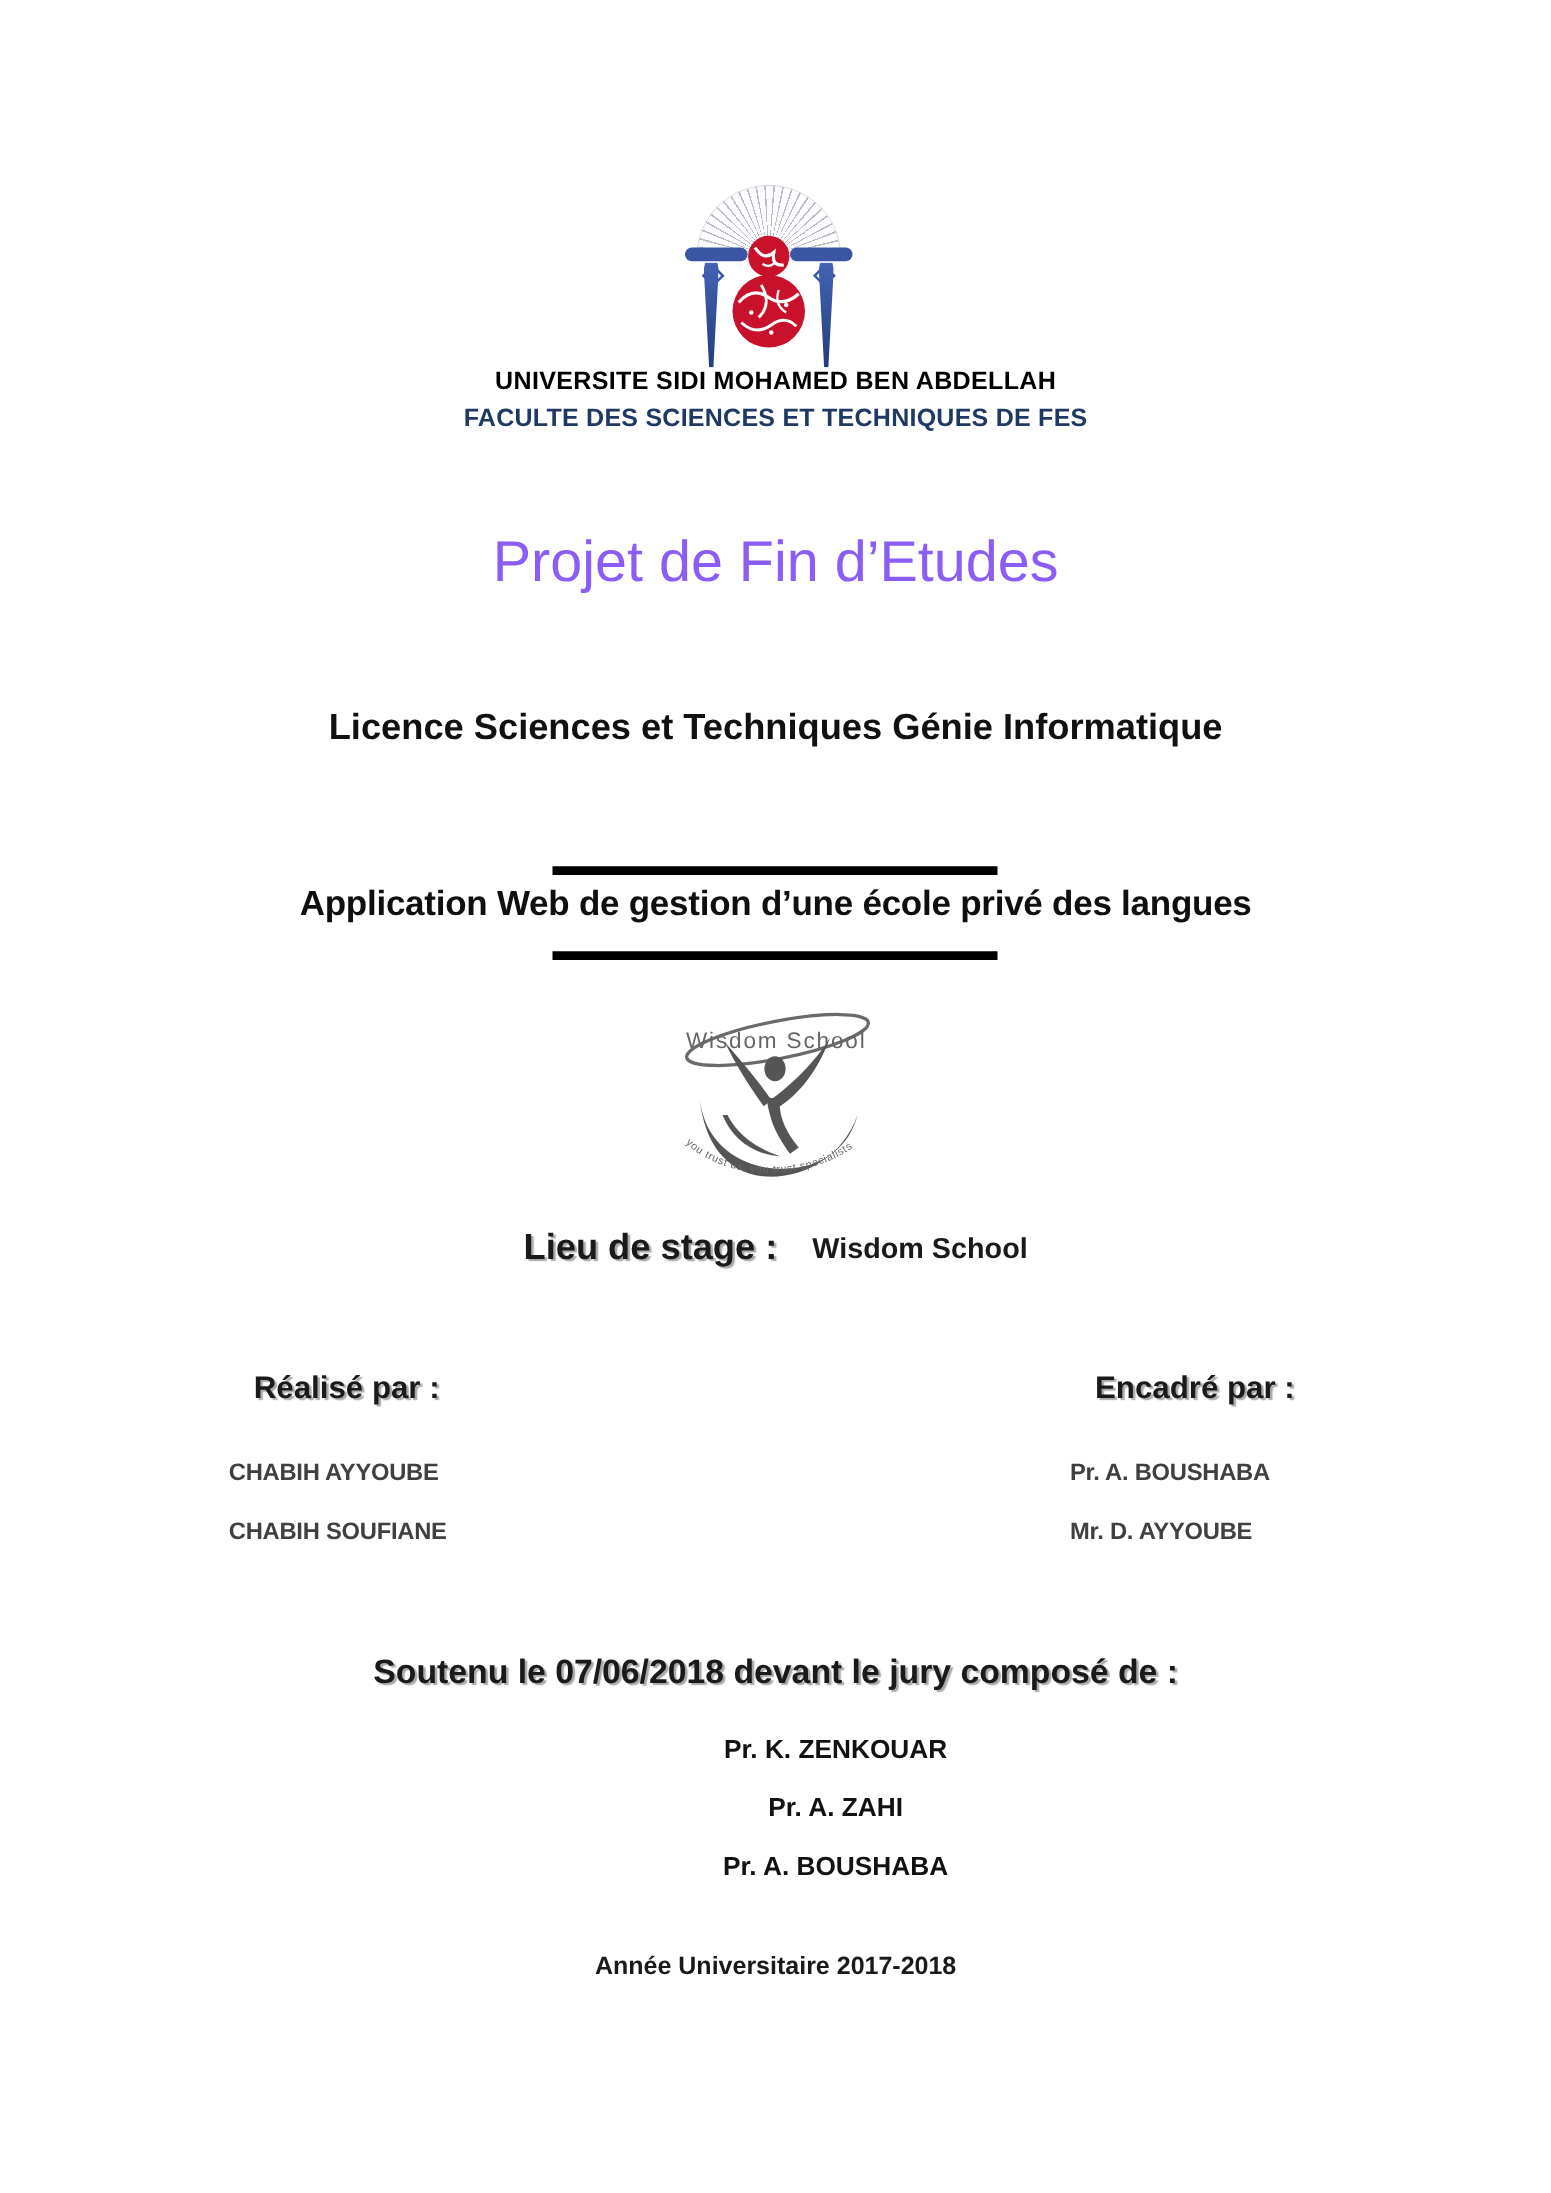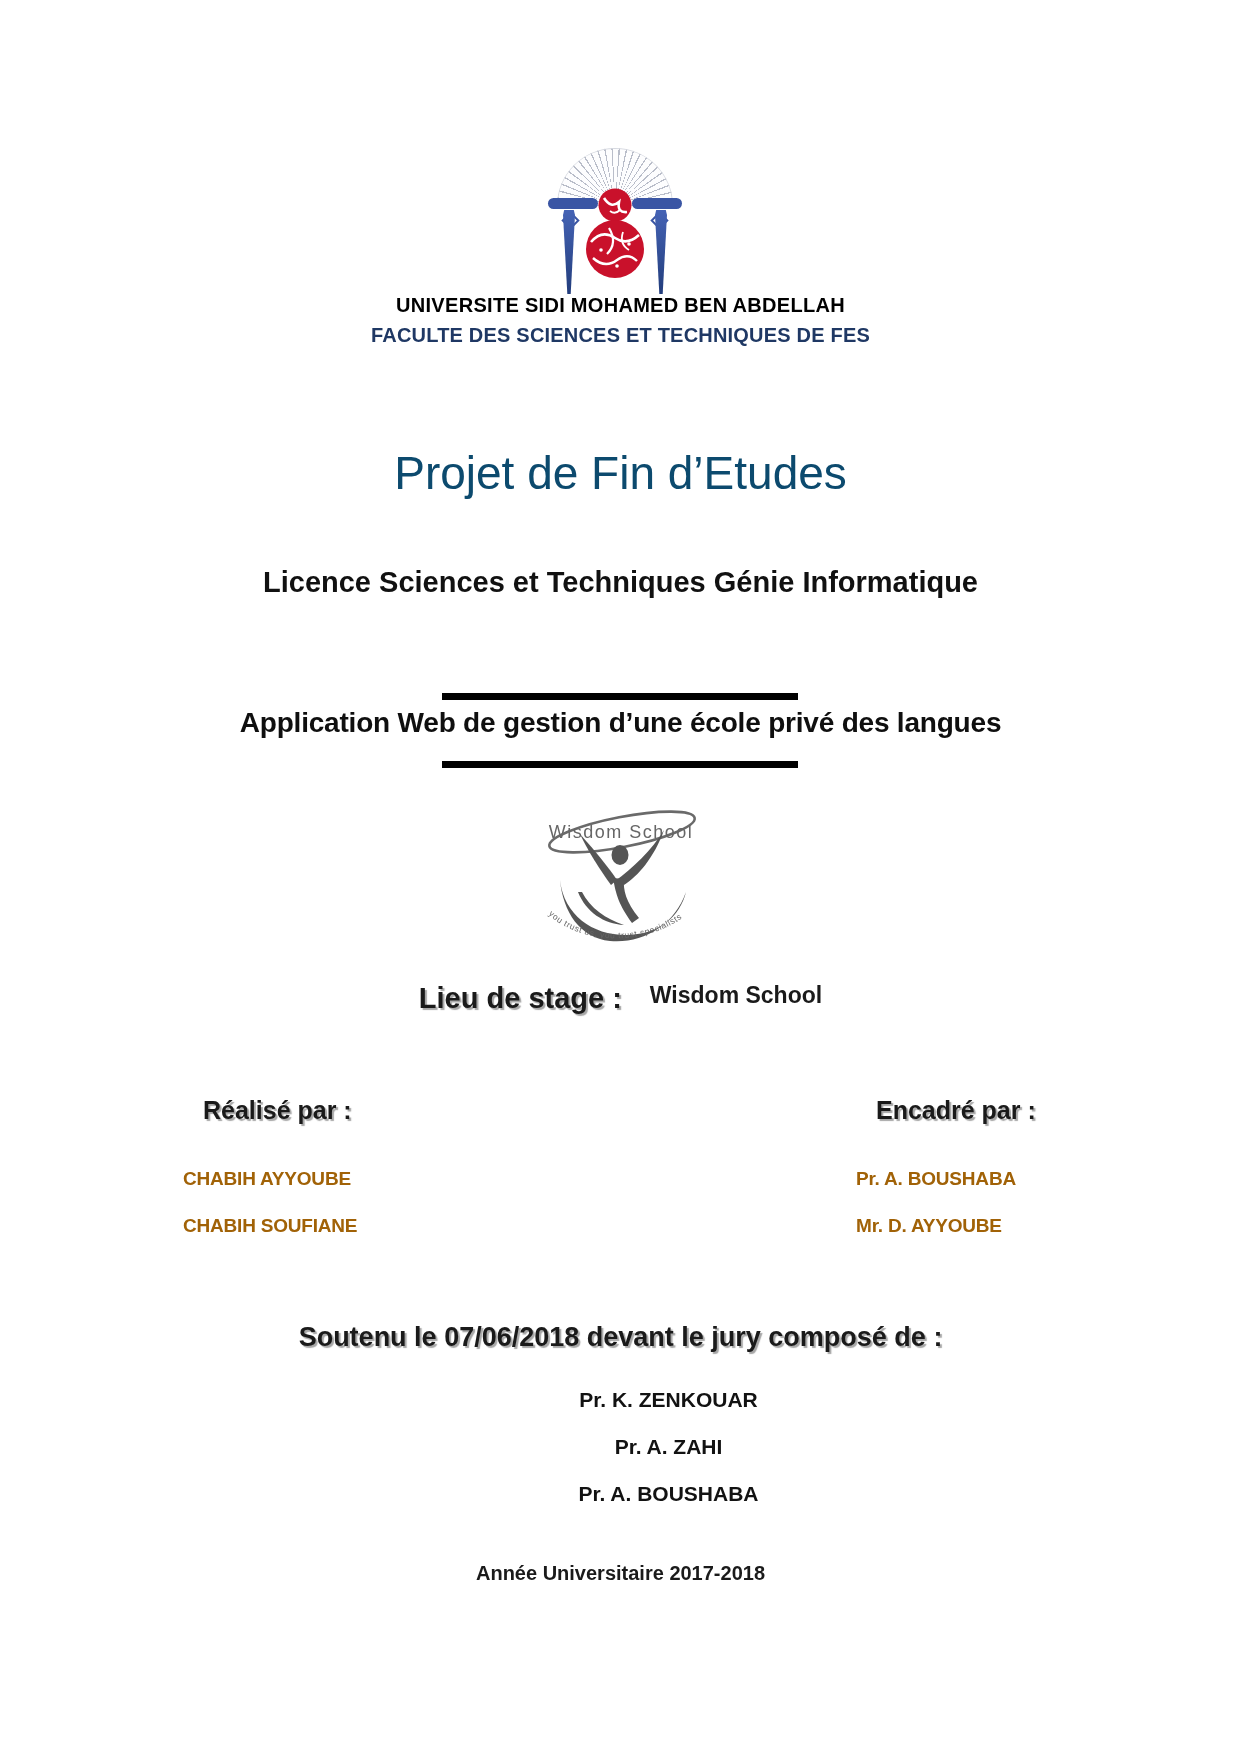--- a/index.html
+++ b/index.html
@@ -28,36 +28,36 @@
   .edia.left{left:24px;}
   .edia.right{right:24px;}
   .ecol{position:absolute;top:64px;width:12px;height:84px;background:linear-gradient(#4563b5,#223d7c);clip-path:polygon(10% 0,90% 0,100% 6%,64% 100%,36% 100%,0 6%);}
   .ecol.left{left:23px;}
   .ecol.right{right:23px;}
   .medallion{position:absolute;left:37px;top:40px;}
   
   .uni-line1{top:294px;font-size:20px;font-weight:600;letter-spacing:.3px;color:#000000;}
   .uni-line2{top:324px;font-size:20px;font-weight:700;letter-spacing:.2px;}
   
-  .main-title{top:446px;font-size:46px;font-weight:400;color:#0c4a6e;}
+  .main-title{top:422px;font-size:46px;font-weight:400;color:#8b5cf6;}
   .degree{top:566px;font-size:29px;font-weight:700;color:#111;}
   .rule{position:absolute;left:442px;width:356px;height:7px;background:#000;}
   .rule1{top:693px;}
   .rule2{top:761px;}
   .project{top:707px;font-size:28px;font-weight:700;color:#0f0f0f;letter-spacing:-.2px;}
   
   .wisdom{position:absolute;left:520px;top:798px;width:200px;height:150px;}
   
-  .lieu{top:982px;display:flex;justify-content:center;align-items:flex-start;gap:28px;}
+  .lieu{top:982px;display:flex;justify-content:center;align-items:center;gap:28px;}
   .lieu .lbl{font-size:29px;font-weight:700;}
   .lieu .val{font-size:23px;font-weight:700;}
   .shadowed{text-shadow:2px 2px 1px rgba(60,60,60,.45);}
   
   .col-label{position:absolute;font-size:25px;font-weight:700;margin-left:20px;}
-  .col-name{position:absolute;font-size:19px;font-weight:700;letter-spacing:-.2px;color:#a16207;}
+  .col-name{position:absolute;font-size:19px;font-weight:700;letter-spacing:-.2px;color:#404040;}
   .lx{left:183px;}
   .rx{left:856px;}
   .row-label{top:1096px;}
   .row-n1{top:1168px;}
   .row-n2{top:1215px;}
   
   .soutenu{top:1322px;font-size:27px;font-weight:700;}
   .jury{font-size:21px;font-weight:700;color:#121212;padding-left:48px;}
   .j1{top:1388px;}
   .j2{top:1435px;}

